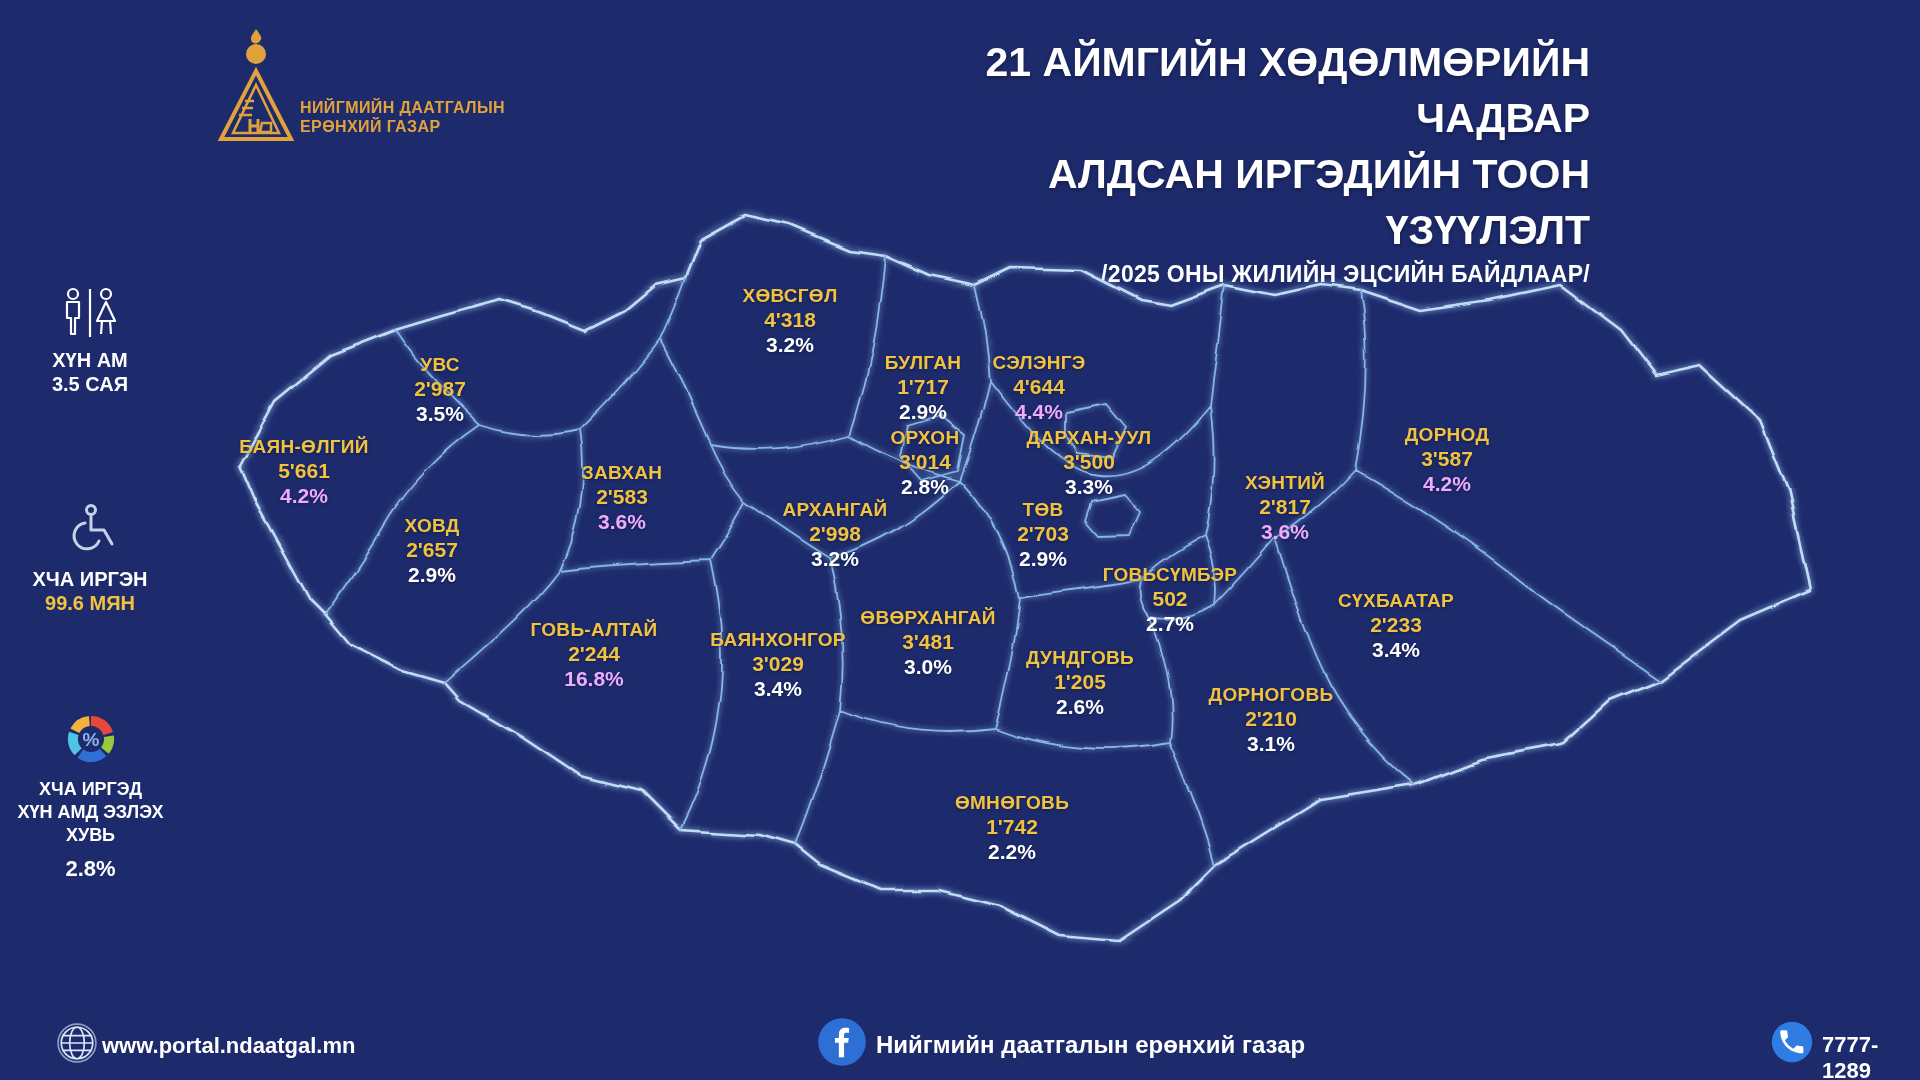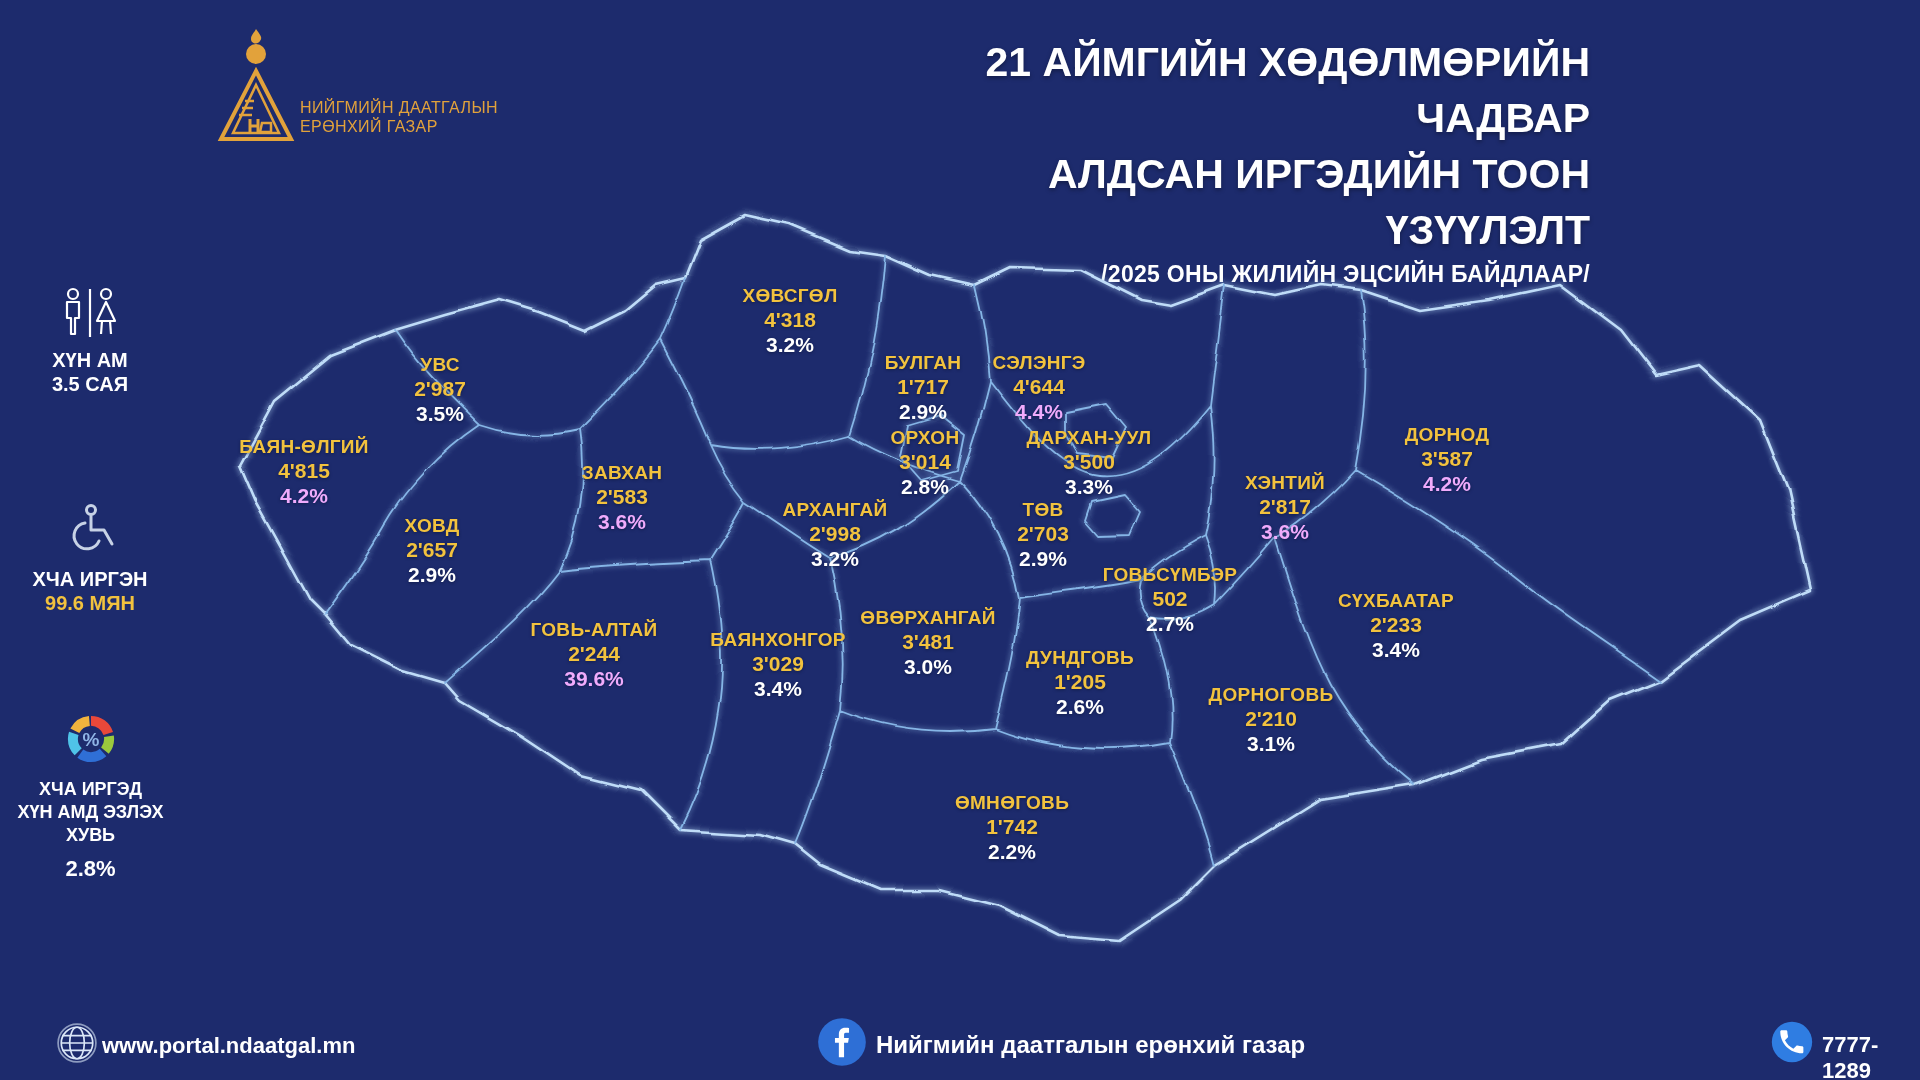--- a/index.html
+++ b/index.html
@@ -1,21 +1,21 @@
 <!DOCTYPE html>
 <html><head>
 <meta charset="utf-8">
 <style>
   html,body{margin:0;padding:0;background:#1d2b6d;}
   #canvas{position:relative;width:1920px;height:1080px;background:#1d2b6d;overflow:hidden;
           font-family:"Liberation Sans",sans-serif;}
 
   
   .logo-emblem{position:absolute;left:215px;top:26px;width:82px;height:120px;}
-  .logo-text{position:absolute;left:300px;top:98px;color:#e2a23b;font-weight:400;
+  .logo-text{position:absolute;left:300px;top:98px;color:#e2a23b;font-weight:700;
              font-size:16px;line-height:19px;letter-spacing:.4px;}
 
   
   .header{position:absolute;left:842px;top:34px;width:748px;text-align:right;color:#ffffff;}
   .title-line{font-size:41px;font-weight:800;line-height:56px;text-shadow:0 2px 4px rgba(0,0,0,.35);}
   .subtitle{font-size:23px;font-weight:700;margin-top:3px;letter-spacing:.3px;}
 
   
   .stat{position:absolute;text-align:center;color:#ffffff;}
   .stat .icon{display:block;margin:0 auto;}
@@ -150,37 +150,37 @@
       <div class="p-count">4'318</div>
       <div class="p-pct">3.2%</div>
     </div>
     <div class="prov" style="left:440px;top:355px">
       <div class="p-name">УВС</div>
       <div class="p-count">2'987</div>
       <div class="p-pct">3.5%</div>
     </div>
     <div class="prov" style="left:304px;top:437px">
       <div class="p-name">БАЯН-ӨЛГИЙ</div>
-      <div class="p-count">4'815</div>
+      <div class="p-count">5'661</div>
       <div class="p-pct red">4.2%</div>
     </div>
     <div class="prov" style="left:432px;top:516px">
       <div class="p-name">ХОВД</div>
       <div class="p-count">2'657</div>
       <div class="p-pct">2.9%</div>
     </div>
     <div class="prov" style="left:622px;top:463px">
       <div class="p-name">ЗАВХАН</div>
       <div class="p-count">2'583</div>
       <div class="p-pct red">3.6%</div>
     </div>
     <div class="prov" style="left:594px;top:620px">
       <div class="p-name">ГОВЬ-АЛТАЙ</div>
       <div class="p-count">2'244</div>
-      <div class="p-pct red">39.6%</div>
+      <div class="p-pct red">16.8%</div>
     </div>
     <div class="prov" style="left:778px;top:630px">
       <div class="p-name">БАЯНХОНГОР</div>
       <div class="p-count">3'029</div>
       <div class="p-pct">3.4%</div>
     </div>
     <div class="prov" style="left:835px;top:500px">
       <div class="p-name">АРХАНГАЙ</div>
       <div class="p-count">2'998</div>
       <div class="p-pct">3.2%</div>

